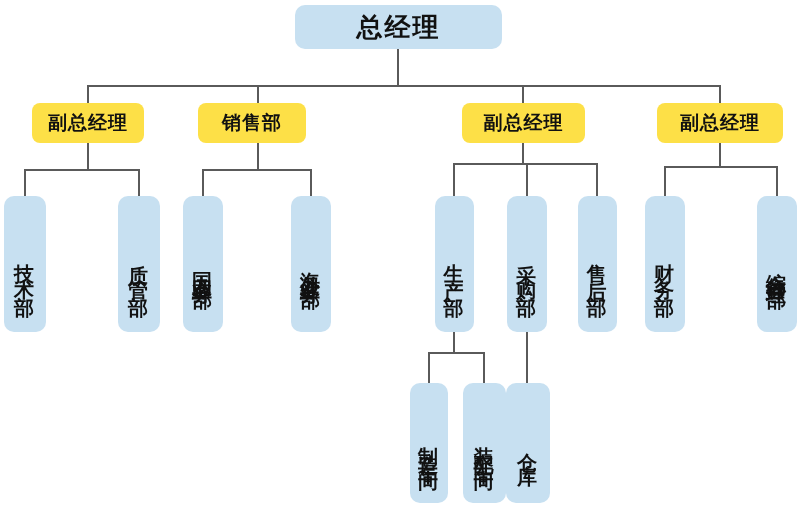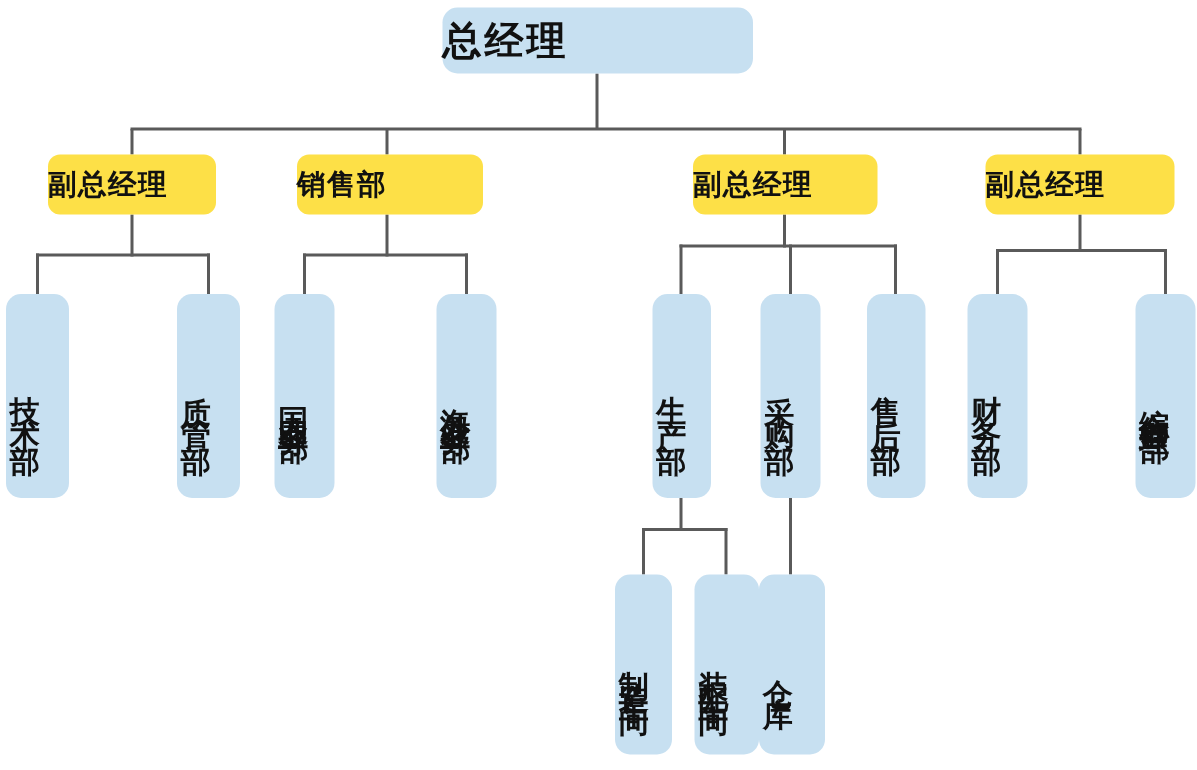--- a/index.html
+++ b/index.html
@@ -9,20 +9,21 @@
     height: 513px;
     background: #ffffff;
     font-family: "DejaVu Sans", "Liberation Sans", sans-serif;
     overflow: hidden;
   }
   .ln { position: absolute; background: #5a5a5a; }
   .node {
     position: absolute;
     display: flex;
     align-items: center;
+    justify-content: center;
     background: #c7e0f1;
     border-radius: 10px;
     color: #111111;
     font-weight: bold;
   }
   .root-node { font-size: 26px; letter-spacing: 2px; }
   .gray-node {
     background: #fde047;
     border-radius: 8px;
     font-size: 19px;
@@ -80,21 +81,21 @@
 
   <div class="ln" style="left:526px;top:332px;width:2px;height:51px"></div>
 
   <div class="node root-node" style="left:295px;top:5px;width:207px;height:44px">
     <span>总经理</span>
   </div>
 
   <div class="node gray-node" style="left:32px;top:103px;width:112px;height:40px">
     <span>副总经理</span>
   </div>
-  <div class="node gray-node" style="left:198px;top:103px;width:124px;height:40px">
+  <div class="node gray-node" style="left:198px;top:103px;width:108px;height:40px">
     <span>销售部</span>
   </div>
   <div class="node gray-node" style="left:462px;top:103px;width:123px;height:40px">
     <span>副总经理</span>
   </div>
   <div class="node gray-node" style="left:657px;top:103px;width:126px;height:40px">
     <span>副总经理</span>
   </div>
 
   <div class="node" style="left:4px;top:196px;width:42px;height:136px">

